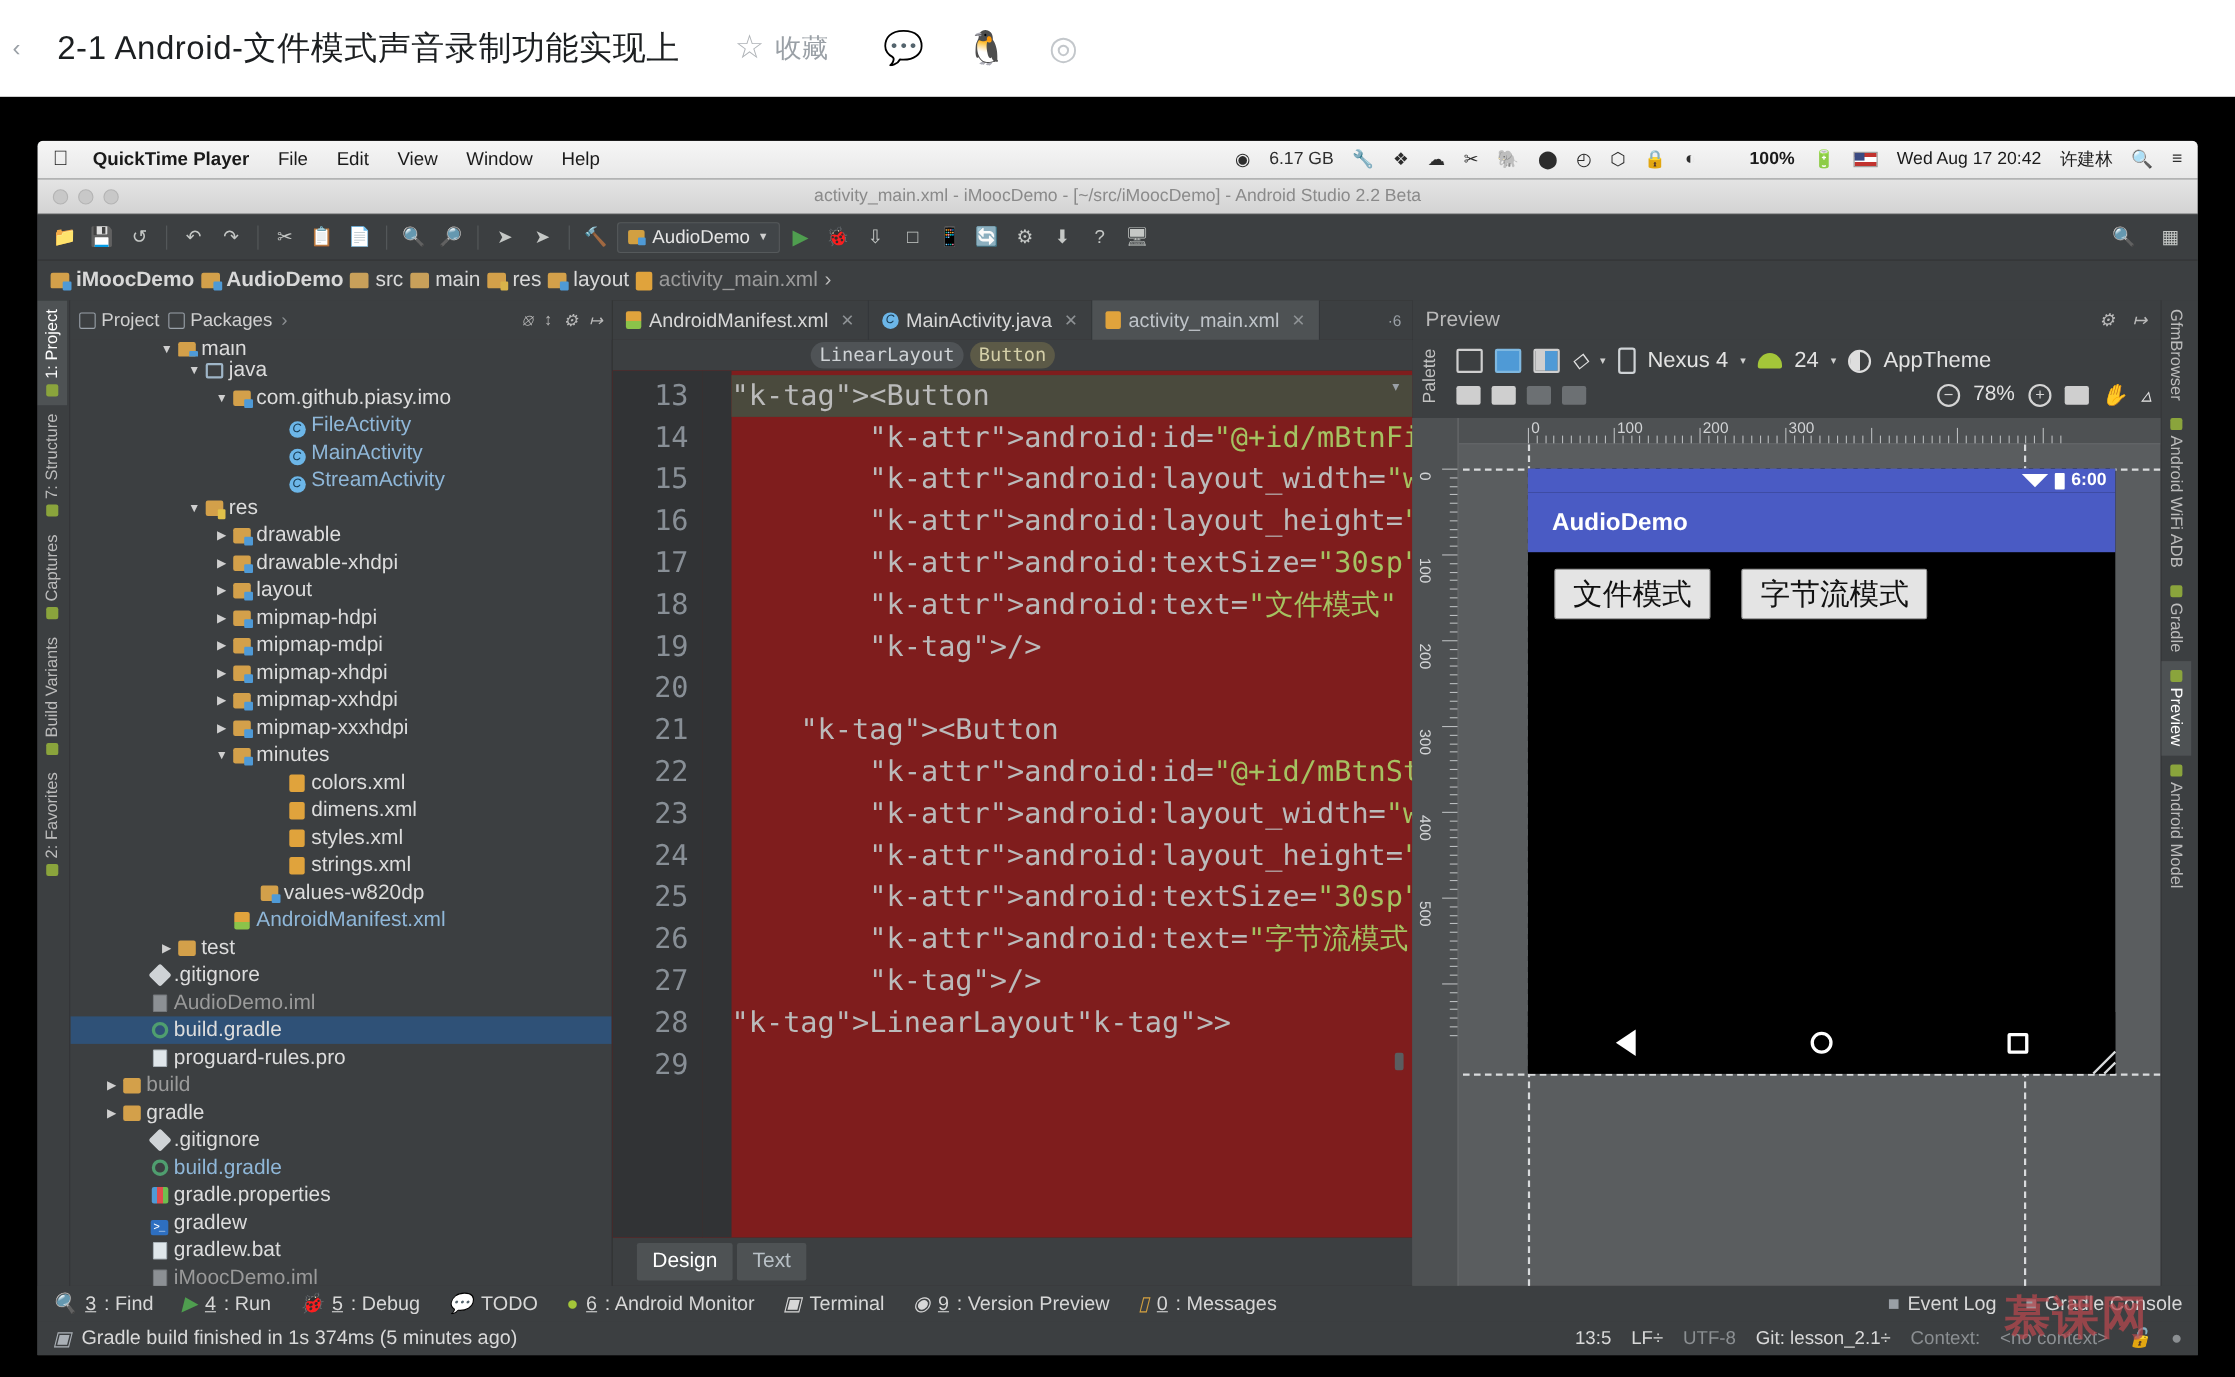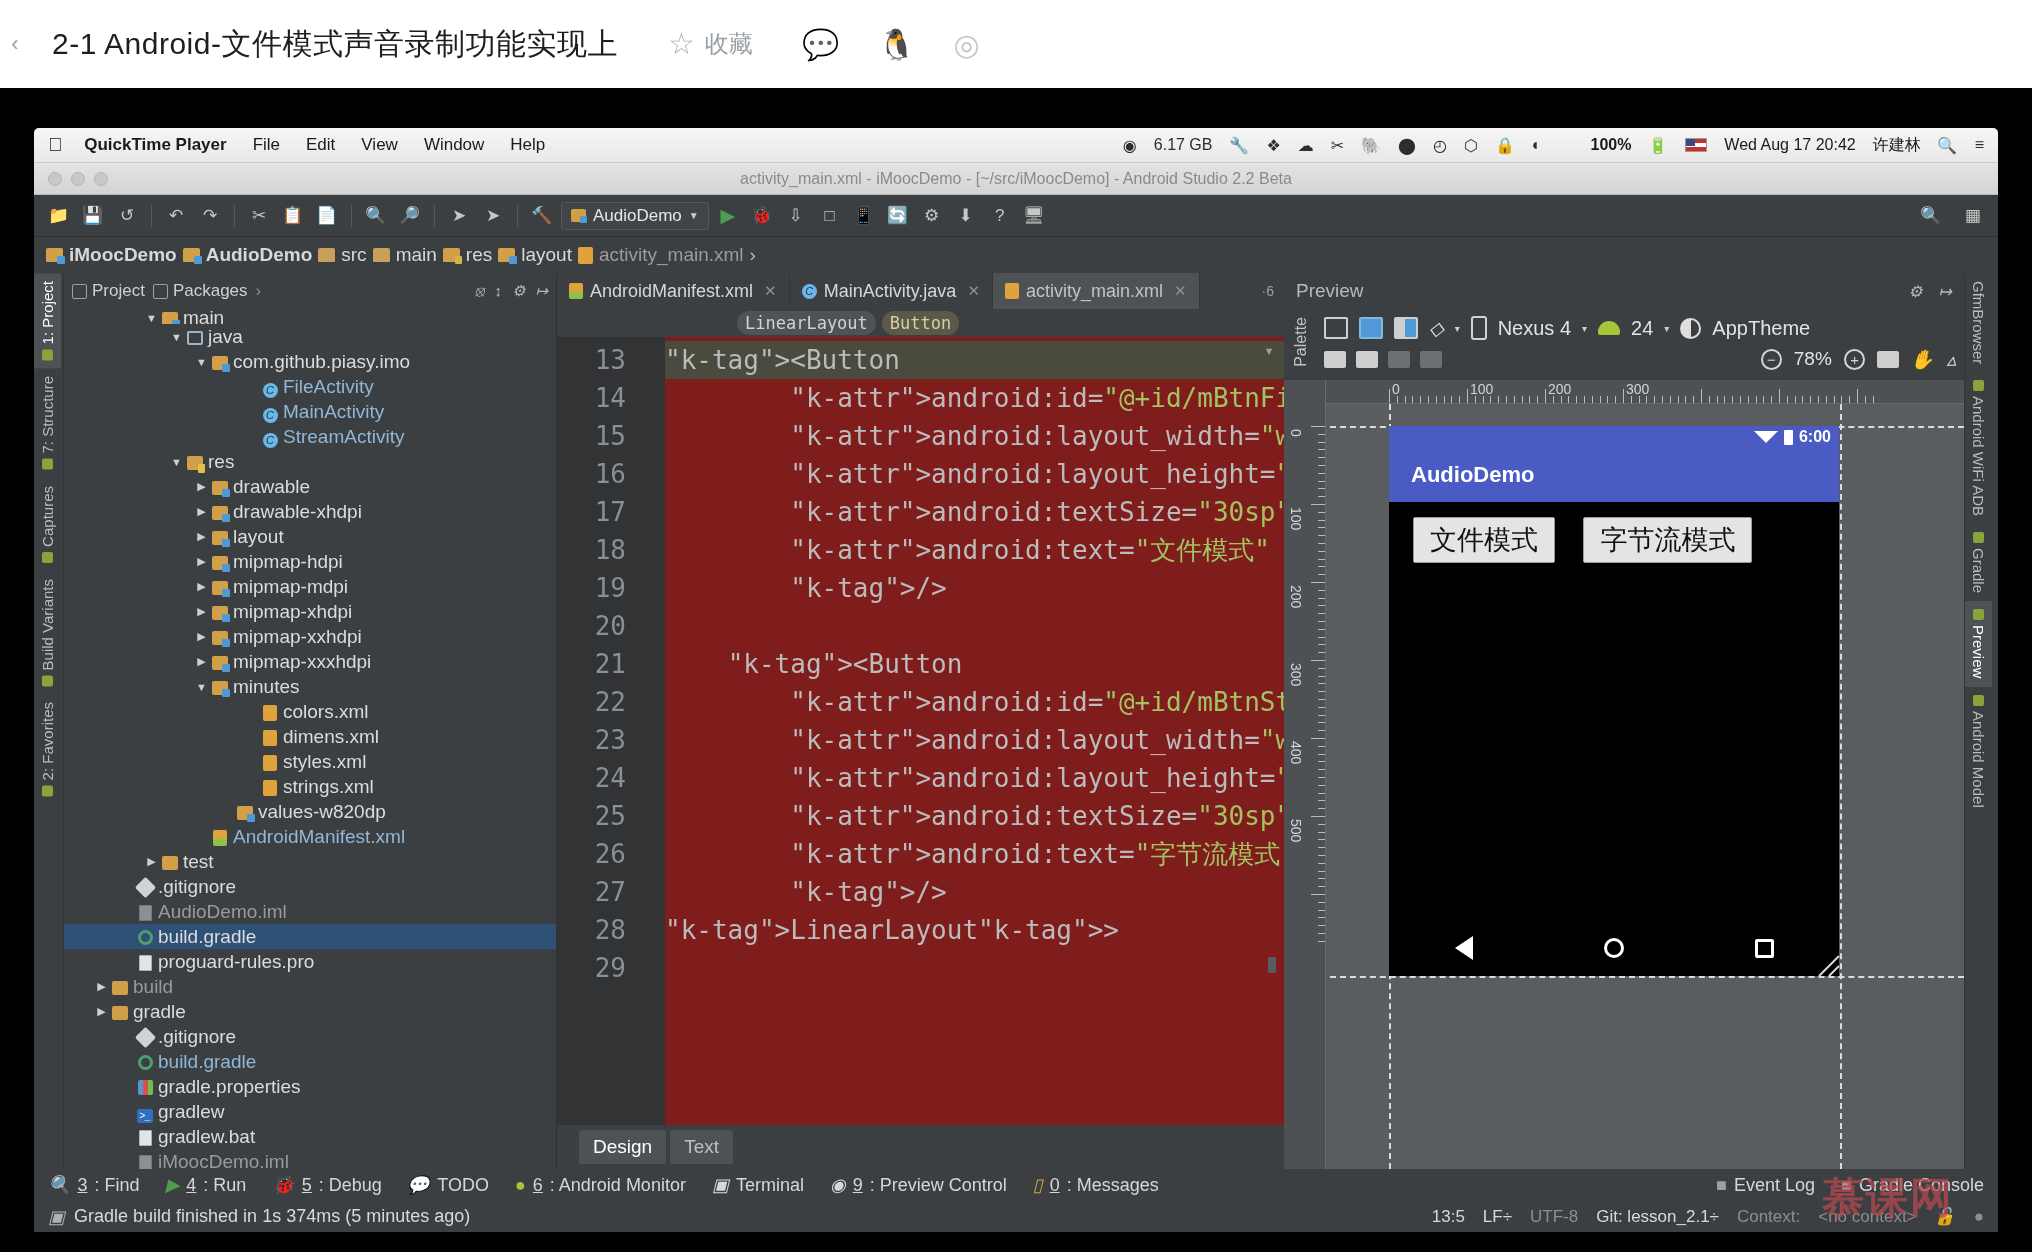--- a/index.html
+++ b/index.html
@@ -197,21 +197,21 @@
 
   .canvas { flex:1; background:#5a5d5f; position:relative; overflow:hidden; }
   .ruler-t { position:absolute; left:42px; top:0; right:0; height:24px; background:#4e5153;
      border-bottom:1px solid #6a6d6f; }
   .ruler-l { position:absolute; left:0; top:0; bottom:0; width:42px; background:#4e5153;
      border-right:1px solid #6a6d6f; }
   .tick { position:absolute; background:#b9bcbe; }
   .rlabel { position:absolute; font-size:14px; color:#d2d4d6;
      font-family:"Liberation Sans",sans-serif; }
   .rlabel.v { writing-mode:vertical-rl; }
-  .device { position:absolute; left:105px; top:46px; width:450px; height:550px;
+  .device { position:absolute; left:105px; top:46px; width:534px; height:550px;
      background:#000; }
   .dash-h { position:absolute; height:0; border-top:2px dashed #d9dbdd; }
   .dash-v { position:absolute; width:0; border-left:2px dashed #d9dbdd; }
   .statusbar { height:22px; background:#4a5bc4; display:flex; align-items:center;
      justify-content:flex-end; padding-right:8px; gap:6px; }
   .sb-wifi { width:0;height:0;border-left:12px solid transparent;border-right:12px solid transparent;
      border-top:12px solid #ffffff; }
   .sb-batt { width:9px;height:15px;background:#fff;border-radius:1px; }
   .sb-time { color:#fff; font-size:16px; font-weight:bold; }
   .appbar { height:54px; background:#4a5bc4; display:flex; align-items:center;
@@ -940,21 +940,21 @@
           <u>6</u>
           <span>: Android Monitor</span>
           </span>
         <span class="tw">
           <i>▣</i>
           <span>Terminal</span>
           </span>
         <span class="tw">
           <i>◉</i>
           <u>9</u>
-          <span>: Preview Control</span>
+          <span>: Version Preview</span>
           </span>
         <span class="tw">
           <i style="color:#d2a041">▯</i>
           <u>0</u>
           <span>: Messages</span>
           </span>
         <span class="tw-right">
           <span class="tw">
             <i style="color:#9aa0a6">■</i>
             <span>Event Log</span>

